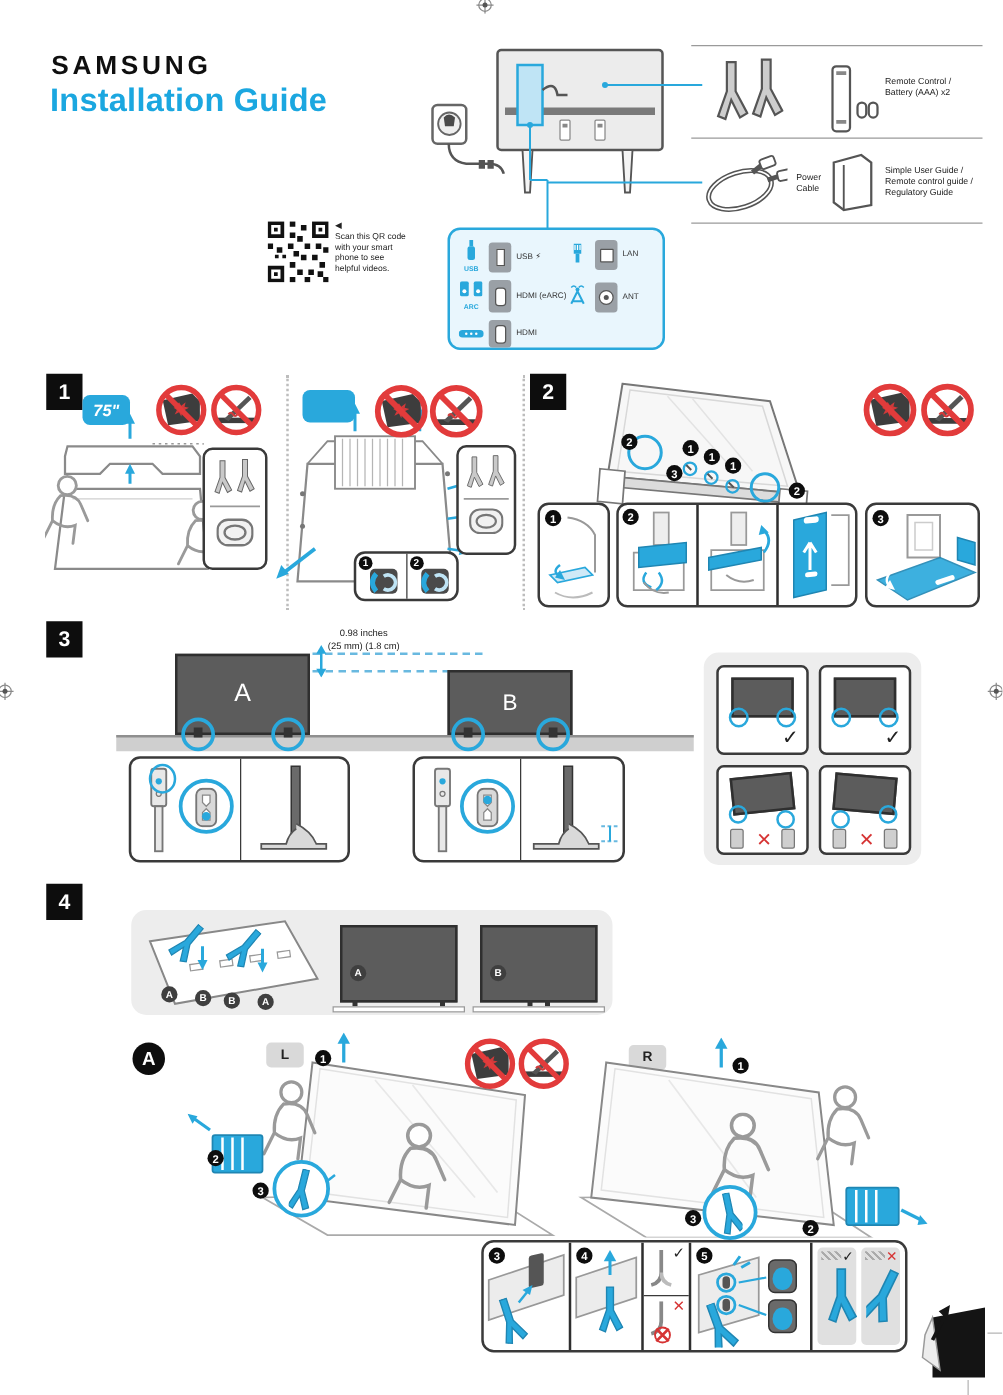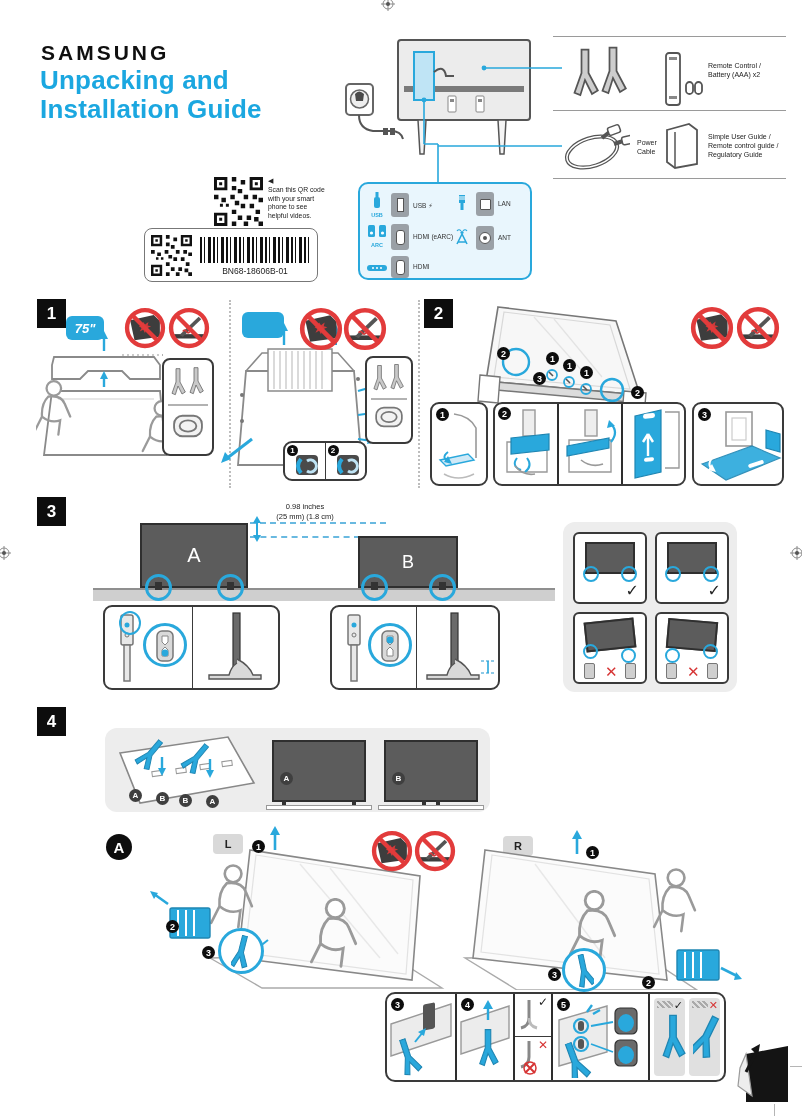--- a/index.html
+++ b/index.html
@@ -108,39 +108,31 @@
     </svg>
 <svg class="abs" style="left:790px;top:546px" width="14" height="14">
       <circle cx="7" cy="7" r="5" fill="none" stroke="#8a8a8a"></circle>
       <line x1="0" y1="7" x2="14" y2="7" stroke="#8a8a8a"></line>
       <line x1="7" y1="0" x2="7" y2="14" stroke="#8a8a8a"></line>
       <circle cx="7" cy="7" r="2" fill="#555"></circle>
     </svg>
 
 <div class="abs brand" style="left:41px;top:41px">SAMSUNG</div>
 <div class="abs title" style="left:40px;top:66px">
-  <div>Unpacking and</div>
   <div>Installation Guide</div>
 </div>
 
 <svg class="abs" style="left:214px;top:177px" width="49" height="49">
       <use href="#sym-qr" width="49" height="49"></use>
     </svg>
 <div class="abs smalltext" style="left:268px;top:176px;width:60px">
   <span style="font-size:7px">◀</span>
   <div>Scan this QR code with your smart phone to see helpful videos.</div>
 </div>
 
-<div class="abs" style="left:144px;top:228px;width:174px;height:54px;border:1.5px solid #777;border-radius:8px;background:#fff">
-  <svg class="abs" style="left:6px;top:6px" width="41" height="41">
-        <use href="#sym-qr" width="41" height="41"></use>
-      </svg>
-  <div class="abs" style="left:55px;top:8px;width:110px;height:26px;background:repeating-linear-gradient(90deg,#111 0 2px,#fff 2px 4px,#111 4px 5px,#fff 5px 8px,#111 8px 11px,#fff 11px 13px)"></div>
-  <div class="abs" style="left:55px;top:37px;width:110px;text-align:center;font-size:8.5px">BN68-18606B-01</div>
-</div>
 
 <svg class="abs" style="left:338px;top:28px" width="224" height="160">
   <rect x="8" y="56" width="27" height="31" rx="4" fill="#fff" stroke="#666" stroke-width="2"></rect>
   <circle cx="21.5" cy="71" r="9" fill="#eee" stroke="#666" stroke-width="1.5"></circle>
   <path d="M17,66 q4,-5 9,0 l-1,7 h-7 z" fill="#4a4a4a"></path>
   <path d="M21,87 q0,14 14,16 h18 q10,0 12,8" fill="none" stroke="#555" stroke-width="2"></path>
   <rect x="45" y="100" width="5" height="7" fill="#555"></rect>
       <rect x="52" y="100" width="5" height="7" fill="#555"></rect>
   <rect x="60" y="12" width="132" height="80" rx="3" fill="#ececec" stroke="#555" stroke-width="2"></rect>
   <rect x="66" y="58" width="120" height="6" fill="#7a7a7a"></rect>
@@ -418,21 +410,21 @@
     <rect x="36" y="12" width="14" height="22" fill="#fff" stroke="#ccc" stroke-width="1.2"></rect>
     <polygon points="6,58 56,40 84,52 30,74" fill="#29a8dc" stroke="#1f86b3" stroke-width="1.2" opacity="0.9"></polygon>
     <polygon points="70,24 84,28 84,46 70,42" fill="#29a8dc" stroke="#1f86b3" stroke-width="1.2"></polygon>
     <rect x="52" y="56" width="16" height="4" rx="2" fill="#fff" transform="rotate(-18 60 58)"></rect>
     <path d="M16,52 q-6,8 2,12" fill="none" stroke="#fff" stroke-width="2"></path>
         <polygon points="20,66 12,64 16,58" fill="#fff"></polygon>
   </svg>
 </div>
 
 <div class="abs secnum" style="left:37px;top:497px">3</div>
-<div class="abs meas" style="left:260px;top:502px;width:90px">
+<div class="abs meas" style="left:246px;top:502px;width:90px">
   <div>0.98 inches</div>
   <div>(25 mm) (1.8 cm)</div>
 </div>
 <div class="abs dashb" style="left:250px;top:522px;width:136px"></div>
 <div class="abs dashb" style="left:250px;top:536px;width:110px"></div>
 <svg class="abs" style="left:251px;top:516px" width="12" height="26">
   <line x1="6" y1="2" x2="6" y2="24" stroke="#29a8dc" stroke-width="2"></line>
   <polygon points="6,0 2,7 10,7" fill="#29a8dc"></polygon>
       <polygon points="6,26 2,19 10,19" fill="#29a8dc"></polygon>
 </svg>

